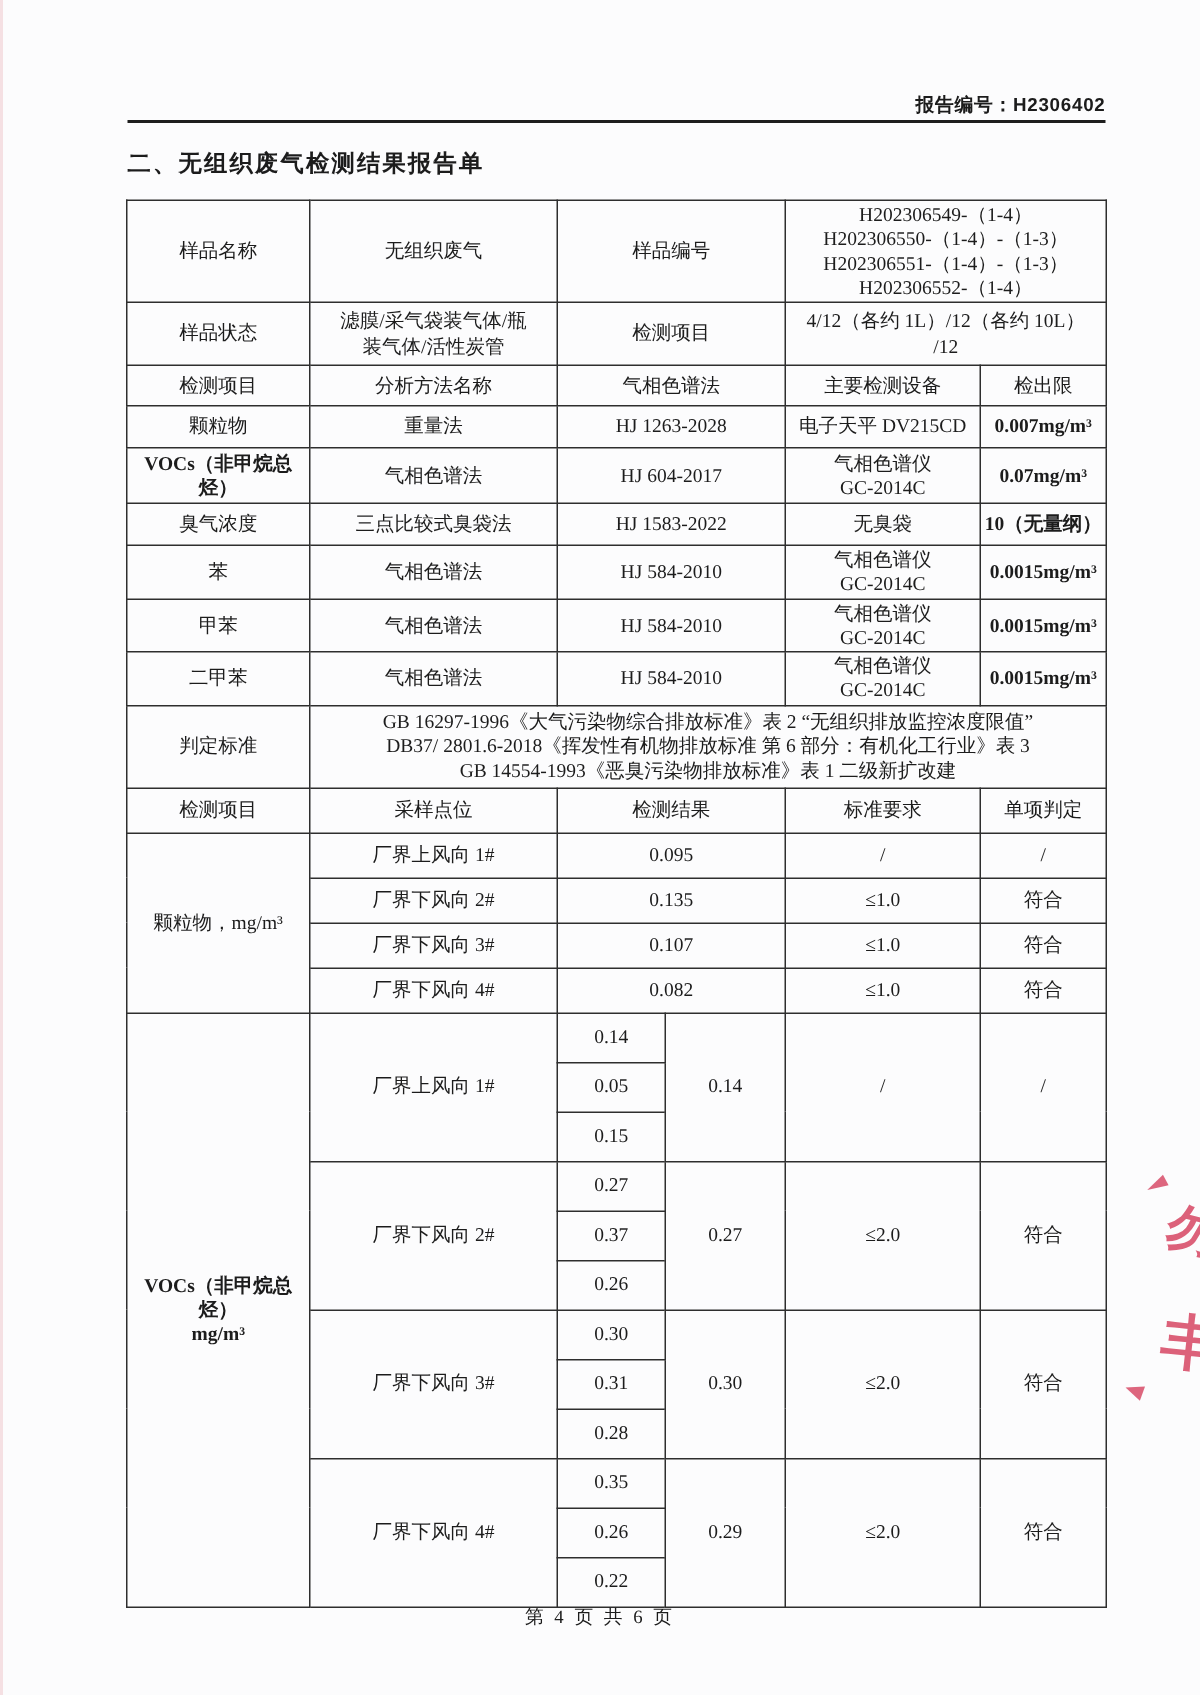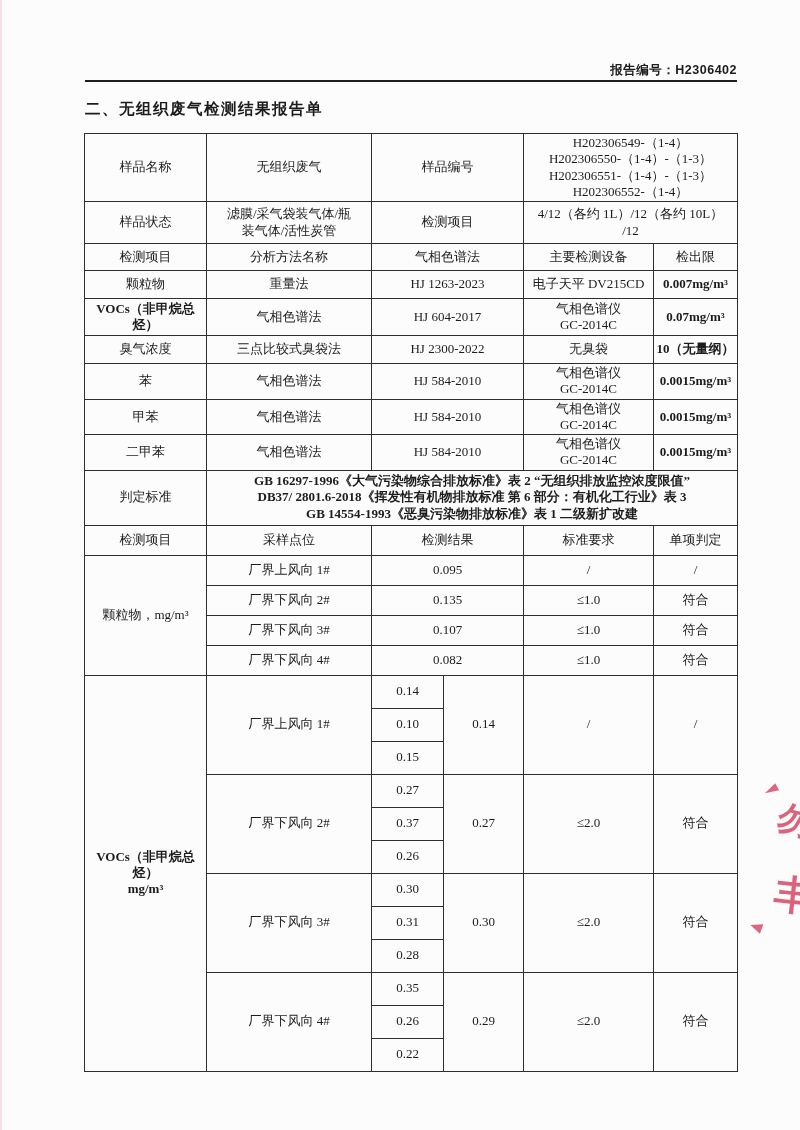--- a/index.html
+++ b/index.html
@@ -28,21 +28,21 @@
   table.main{
     position:absolute;left:84px;top:133px;width:653px;
     border-collapse:collapse;table-layout:fixed;
   }
   table.main td{
     border:1px solid #2e2e2e;
     text-align:center;vertical-align:middle;
     font-size:13px;line-height:1.25;padding:1px 2px;
     overflow:hidden;
   }
-  td.left{text-align:left;padding-left:6px;padding-right:4px;font-weight:bold;}
+  td.left{text-align:left;padding-left:6px;padding-right:4px;}
   .ml{white-space:pre-line;}
   .sm{font-size:12.3px;}
   .xs{font-size:12px;font-weight:bold;}
   .footer{
     position:absolute;left:0;top:1070px;width:800px;
     text-align:center;font-size:12.5px;letter-spacing:2px;
   }
   
   .stamp-frag{
     position:absolute;color:#d5405e;opacity:.82;
@@ -101,36 +101,36 @@
       <td>检测项目</td>
       <td>分析方法名称</td>
       <td colspan="2">气相色谱法</td>
       <td>主要检测设备</td>
       <td>检出限</td>
     </tr>
 
     <tr style="height:28px">
       <td>颗粒物</td>
       <td>重量法</td>
-      <td colspan="2">HJ 1263-2023</td>
+      <td colspan="2">HJ 1263-2028</td>
       <td class="sm">电子天平 DV215CD</td>
       <td class="xs">0.007mg/m³</td>
     </tr>
     <tr style="height:37px">
       <td class="xs">VOCs（非甲烷总烃）</td>
       <td>气相色谱法</td>
       <td colspan="2">HJ 604-2017</td>
       <td class="ml sm">气相色谱仪
 GC-2014C</td>
       <td class="xs">0.07mg/m³</td>
     </tr>
     <tr style="height:28px">
       <td>臭气浓度</td>
       <td>三点比较式臭袋法</td>
-      <td colspan="2">HJ 2300-2022</td>
+      <td colspan="2">HJ 1583-2022</td>
       <td>无臭袋</td>
       <td class="xs">10（无量纲）</td>
     </tr>
     <tr style="height:35px">
       <td>苯</td>
       <td>气相色谱法</td>
       <td colspan="2">HJ 584-2010</td>
       <td class="ml sm">气相色谱仪
 GC-2014C</td>
       <td class="xs">0.0015mg/m³</td>
@@ -196,21 +196,21 @@
     <tr style="height:33px">
       <td rowspan="12" class="ml xs">VOCs（非甲烷总烃）
 mg/m³</td>
       <td rowspan="3">厂界上风向 1#</td>
       <td>0.14</td>
       <td rowspan="3">0.14</td>
       <td rowspan="3">/</td>
       <td rowspan="3">/</td>
     </tr>
     <tr style="height:33px">
-      <td>0.10</td>
+      <td>0.05</td>
     </tr>
     <tr style="height:33px">
       <td>0.15</td>
     </tr>
 
     <tr style="height:33px">
       <td rowspan="3">厂界下风向 2#</td>
       <td>0.27</td>
       <td rowspan="3">0.27</td>
       <td rowspan="3">≤2.0</td>
@@ -246,18 +246,19 @@
     </tr>
     <tr style="height:33px">
       <td>0.26</td>
     </tr>
     <tr style="height:33px">
       <td>0.22</td>
     </tr>
   </tbody>
     </table>
 
+  <div class="footer">第 4 页 共 6 页</div>
 
   <span class="stamp-frag stamp-a">勿</span>
   <span class="stamp-frag stamp-b">丰</span>
   <span class="wedge wedge-a"></span>
   <span class="wedge wedge-b"></span>
 </div>
 
 </body></html>

